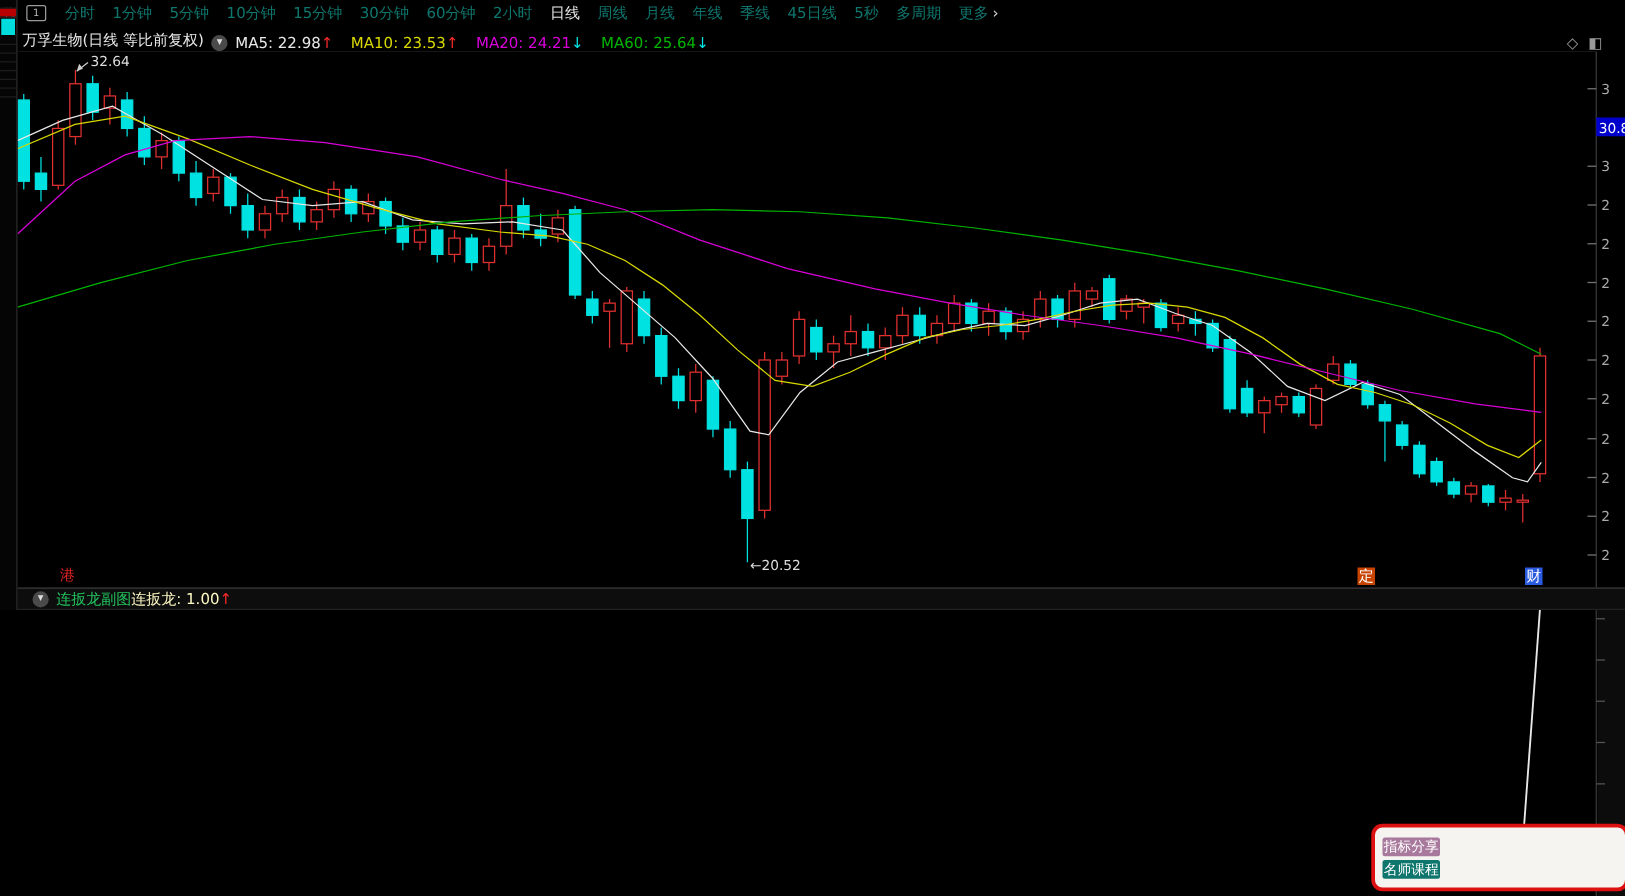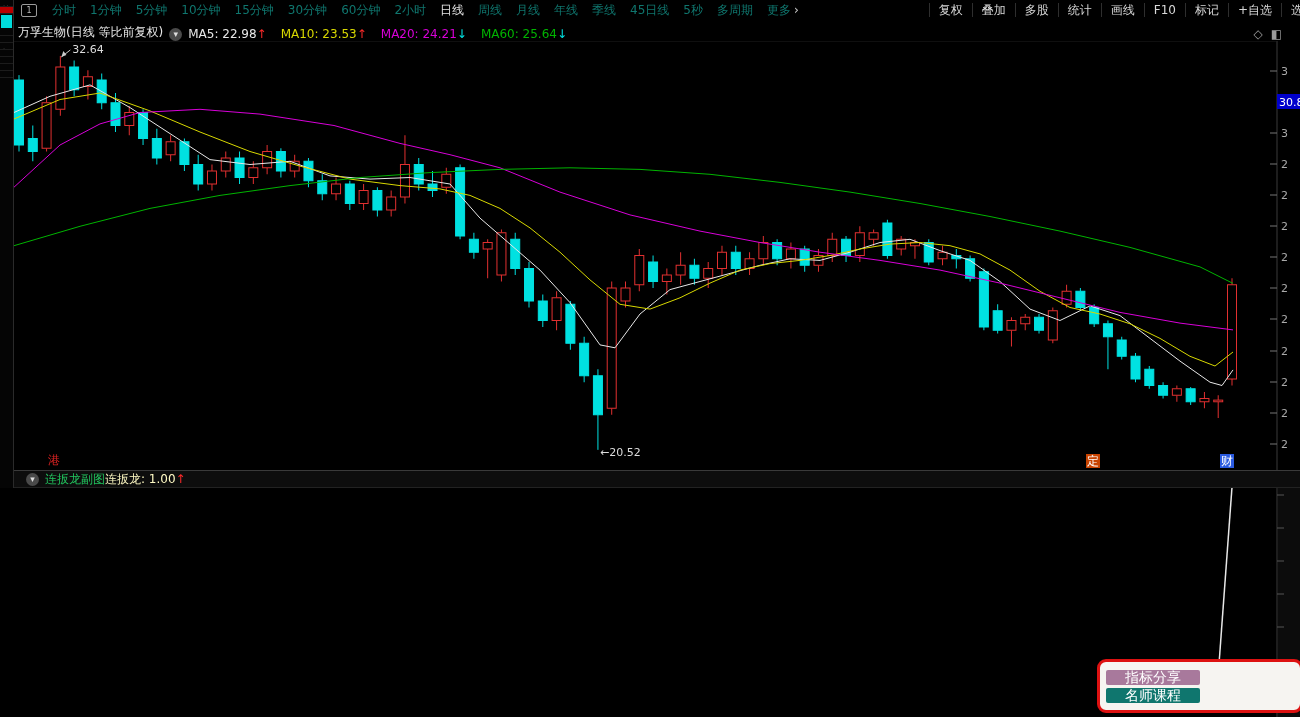--- a/index.html
+++ b/index.html
@@ -51,21 +51,21 @@
   
   #watermark{position:absolute;left:1097px;top:659px;width:188px;height:48px;background:#f6f4f1;
     border:3px solid #dd1111;border-radius:9px;z-index:7;display:flex;align-items:center;
     justify-content:space-between;padding:0 6px;}
   #wm-left{text-align:center;}
   #wm-site{color:#e23333;font-size:20px;font-weight:bold;letter-spacing:2px;line-height:22px;
     text-shadow:0 0 1px #f99;}
   #wm-url{color:#c22222;font-family:"Liberation Serif","DejaVu Serif",serif;font-weight:bold;
     font-size:12px;letter-spacing:1px;}
   #wm-right{display:flex;flex-direction:column;gap:3px;}
-  .wm-badge{color:#fff;font-size:14px;padding:1px 19px;border-radius:2px;line-height:13px;}
+  .wm-badge{color:#fff;font-size:11px;padding:1px 1px;border-radius:2px;line-height:13px;}
   #wm-badge1{background:#a8799c;}
   #wm-badge2{background:#0f766e;}
 </style>
 </head>
 <body>
 
 <div id="app">
 
   <svg id="chart-svg" width="1300" height="717">
       <rect x="1278" y="487" width="22" height="230" fill="#0c0c0c"></rect>
@@ -379,31 +379,20 @@
       <line x1="1277" y1="627" x2="1284" y2="627" stroke="#555" stroke-width="1"></line>
       <line x1="1277" y1="660" x2="1284" y2="660" stroke="#555" stroke-width="1"></line>
       <line x1="1277" y1="693" x2="1284" y2="693" stroke="#555" stroke-width="1"></line>
       <line x1="1216" y1="705" x2="1232" y2="487" stroke="#e8e8e8" stroke-width="1.5"></line>
     </svg>
 
   <div id="toolbar-row1">
     <span id="win-icon">1</span>
     <span id="periods-wrap"><span class="period">分时</span><span class="period">1分钟</span><span class="period">5分钟</span><span class="period">10分钟</span><span class="period">15分钟</span><span class="period">30分钟</span><span class="period">60分钟</span><span class="period">2小时</span><span class="period active">日线</span><span class="period">周线</span><span class="period">月线</span><span class="period">年线</span><span class="period">季线</span><span class="period">45日线</span><span class="period">5秒</span><span class="period">多周期</span><span class="period">更多</span></span>
     <span class="more-arrow">›</span>
-    <span id="tb-right">
-        <span class="tb-btn">复权</span>
-        <span class="tb-btn">叠加</span>
-        <span class="tb-btn">多股</span>
-        <span class="tb-btn">统计</span>
-        <span class="tb-btn">画线</span>
-        <span class="tb-btn">F10</span>
-        <span class="tb-btn">标记</span>
-        <span class="tb-btn">+自选</span>
-        <span class="tb-btn partial">选</span>
-      </span>
   </div>
 
   <div id="info-bar">
     <span id="stock-title">万孚生物(日线 等比前复权)</span>
     <span class="chev-circle">▾</span>
     <span id="ma-wrap"><span class="ma-label" style="color: rgb(232, 232, 232);">MA5: 22.98<span class="arrow-up">↑</span></span><span class="ma-label" style="color: rgb(216, 216, 0);">MA10: 23.53<span class="arrow-up">↑</span></span><span class="ma-label" style="color: rgb(216, 0, 216);">MA20: 24.21<span class="arrow-down">↓</span></span><span class="ma-label" style="color: rgb(0, 180, 0);">MA60: 25.64<span class="arrow-down">↓</span></span></span>
     <span id="info-right">
         <span>◇</span>
         <span>◧</span>
       </span>

